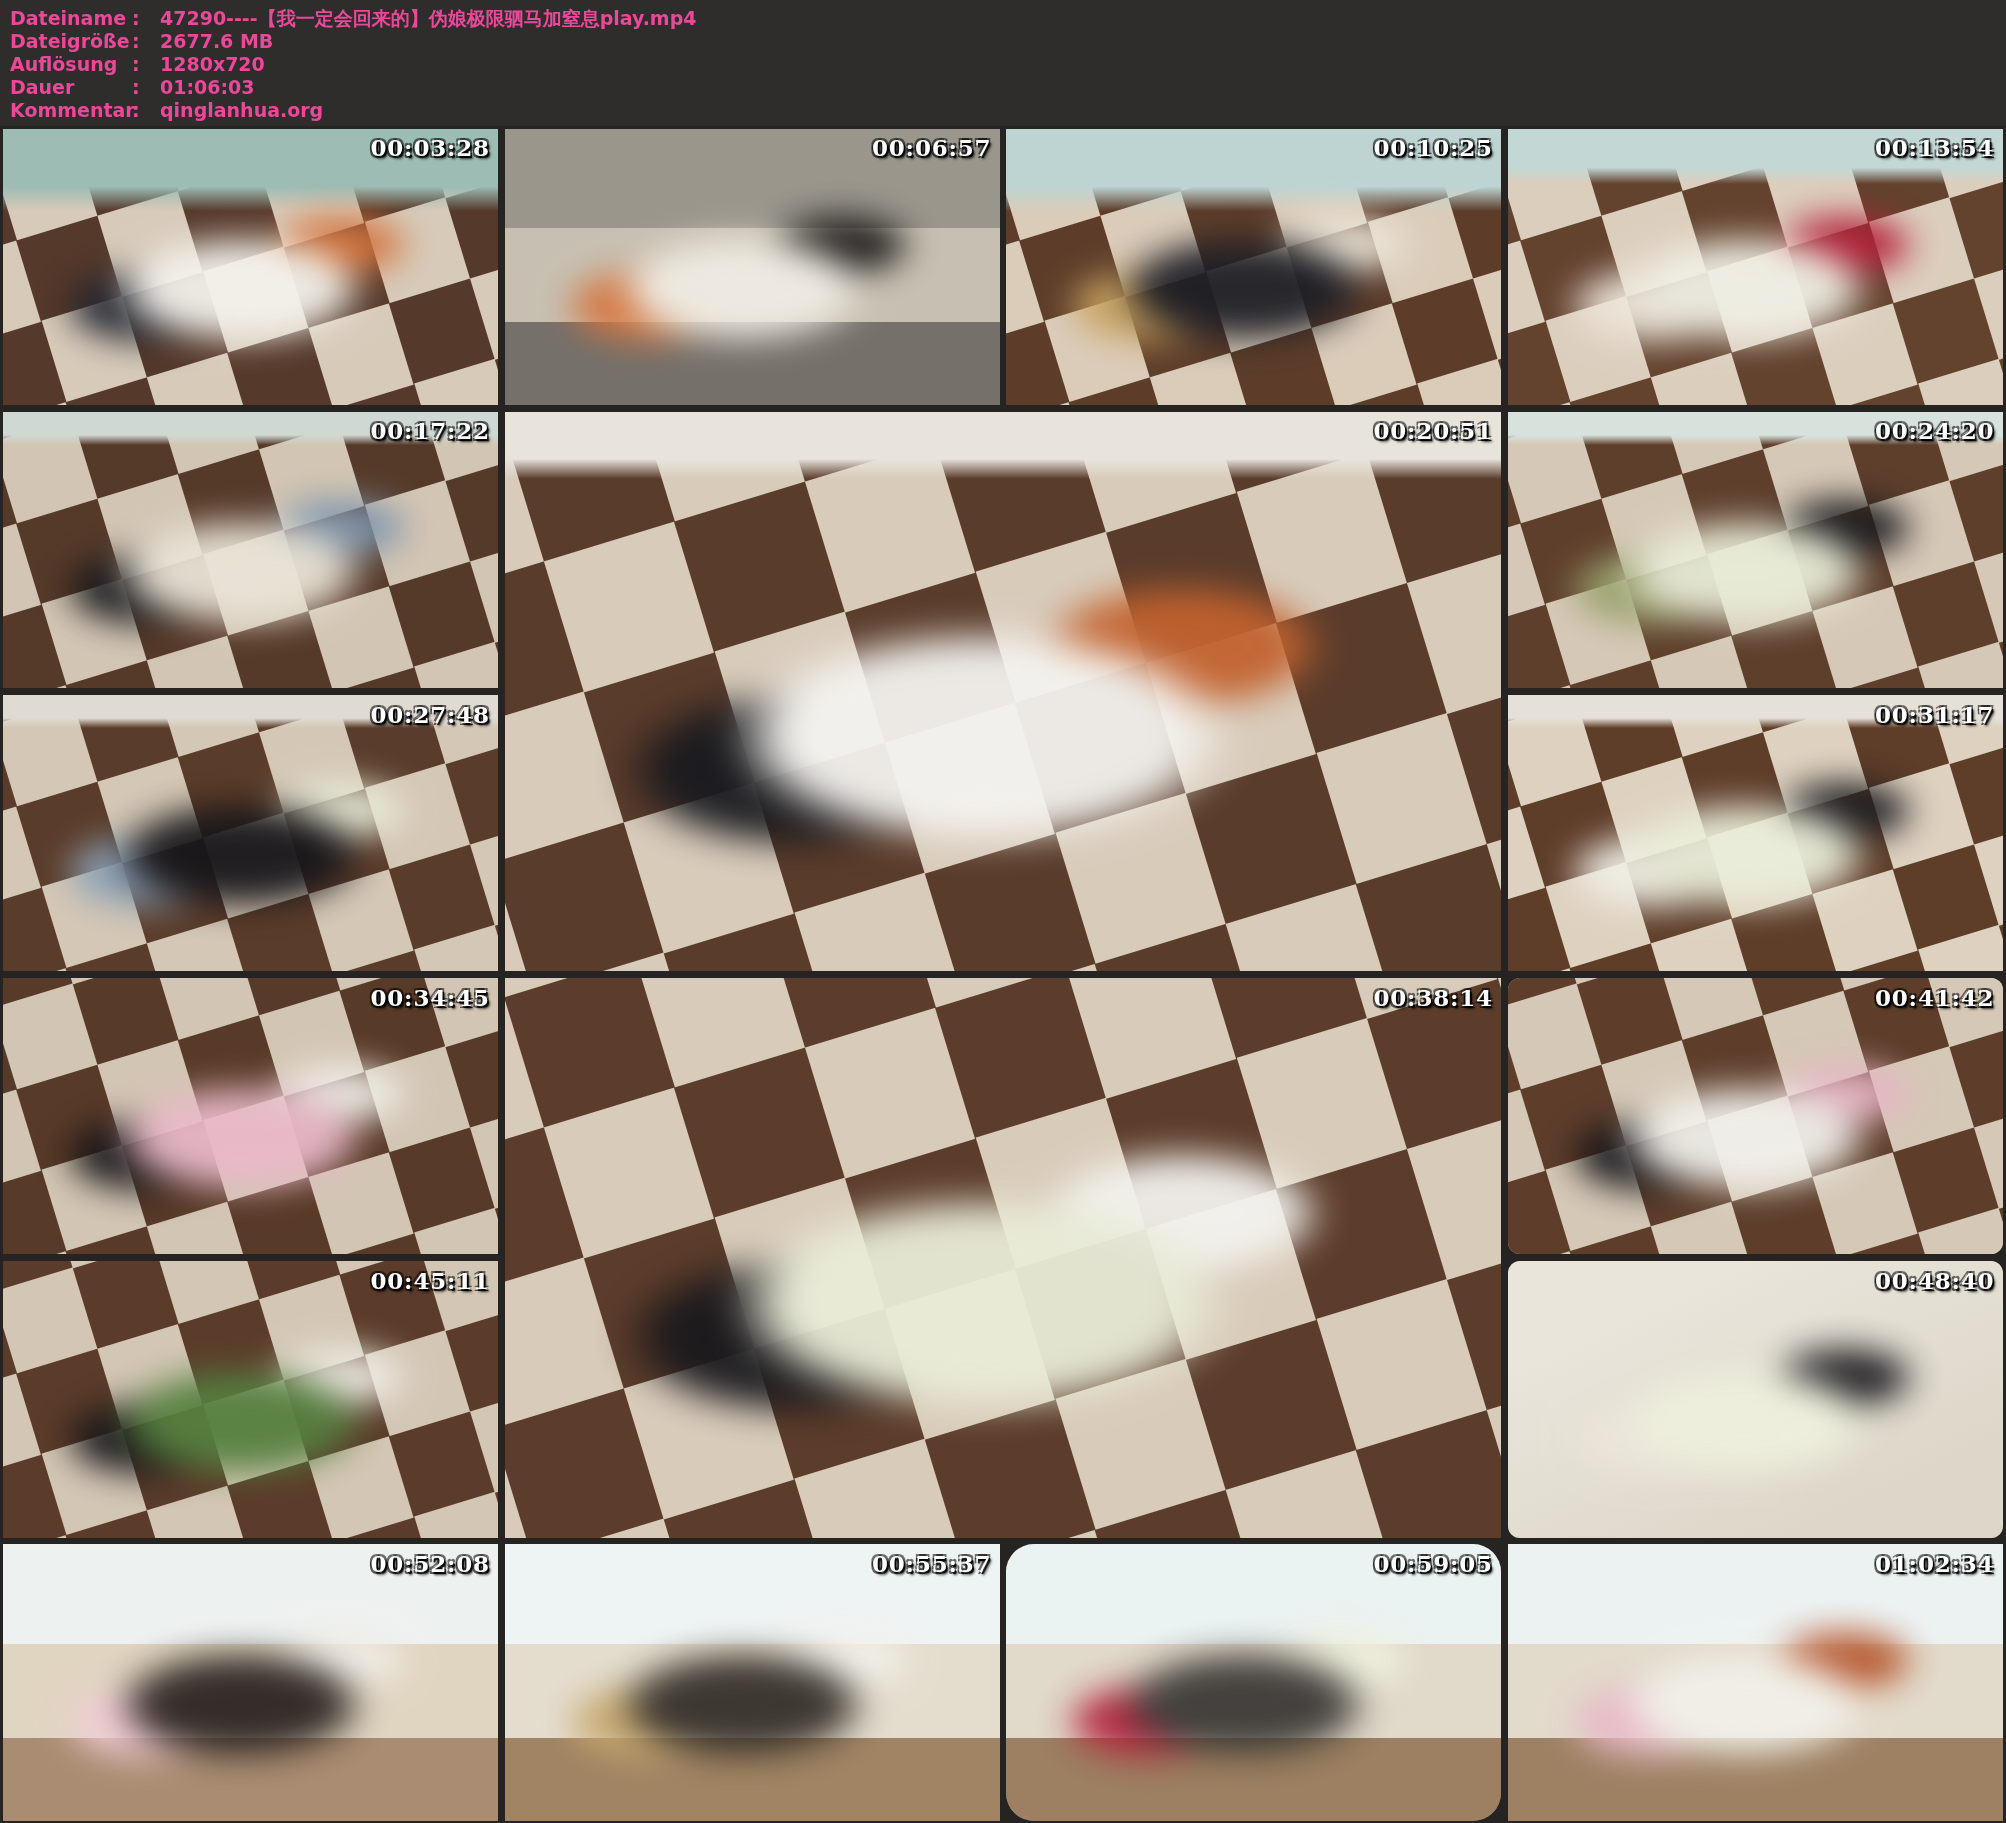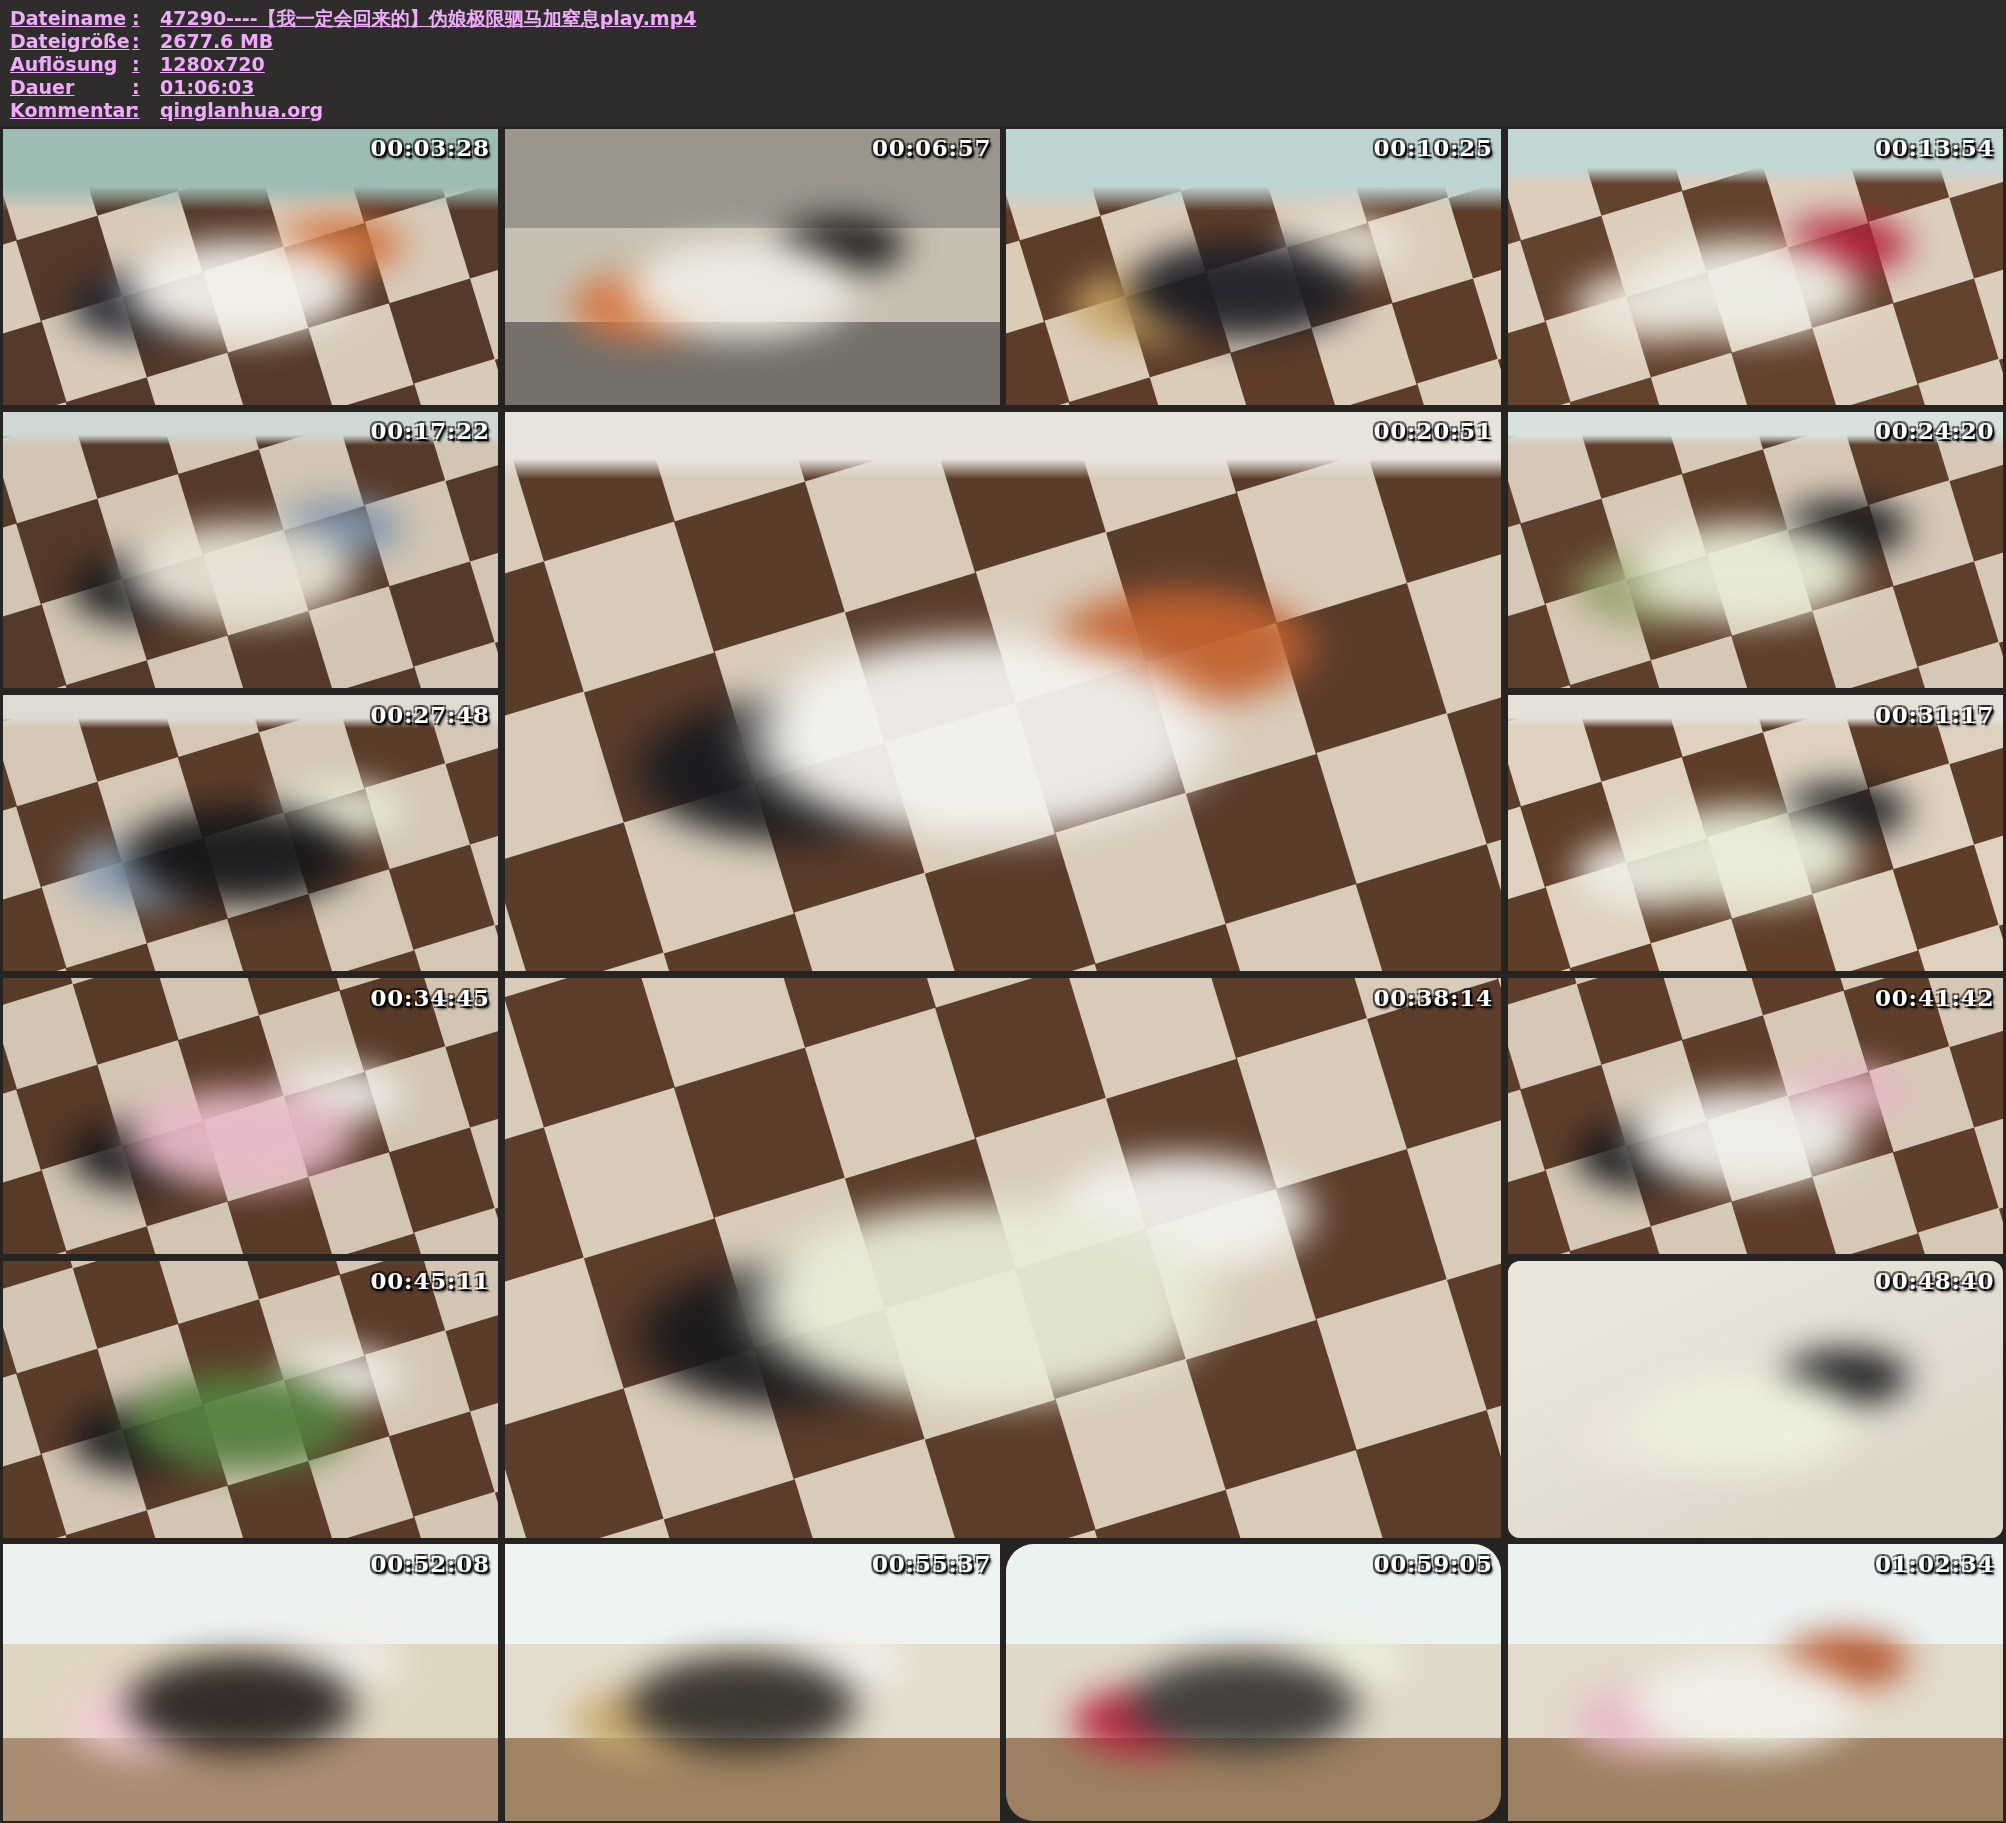--- a/index.html
+++ b/index.html
@@ -1,19 +1,19 @@
 <!DOCTYPE html>
 <html style="font-size:13.2px"><head>
 <meta charset="utf-8">
 <style>
   html,body{margin:0;padding:0;background:#262422;}
   .sheet{width:2006px;height:1823px;background:#262422;overflow:hidden;position:relative;
          font-family:"DejaVu Sans","Liberation Sans",sans-serif;}
   
-  .header{height:126px;box-sizing:border-box;padding:7.4px 10px 0 10px;background:#2e2d2b;color:#f0abfc;text-decoration:underline;}
+  .header{height:126px;box-sizing:border-box;padding:7.4px 10px 0 10px;background:#2e2d2b;color:#ec4899;}
   .meta-row{display:flex;font-weight:bold;font-size:19px;line-height:23px;white-space:nowrap;}
   .meta-label{width:122px;flex:0 0 auto;}
   .meta-sep{width:28px;flex:0 0 auto;}
   .meta-value{flex:1 1 auto;overflow:hidden;text-overflow:ellipsis;}
   
   .grid{height:1698px;box-sizing:border-box;padding:2.5px 3.3px 3.3px 3.3px;display:grid;
         grid-template-columns:repeat(4,1fr);grid-template-rows:repeat(6,1fr);gap:6.6px;background:#262422;}
   .tile{position:relative;overflow:hidden;background:var(--fB,#777);}
   .art{position:absolute;inset:0;overflow:hidden;}
   
@@ -151,21 +151,21 @@
       <span class="ts">00:34:45</span>
     </div>
 
     <div class="tile big" style="grid-area: 4 / 2 / span 2 / span 2; --wall: #ddd8d0; --fA: #5c3d2b; --fB: #d8cbb9; --b1: #e9ecd8; --b2: #f3f2ee; --b3: #1a191d;">
       <div class="art checker">
         <div class="blobs"></div>
       </div>
       <span class="ts">00:38:14</span>
     </div>
 
-    <div class="tile" style="grid-area: 4 / 4; --wall: #d9d4cc; --fA: #5e3e2b; --fB: #d5c8b6; --b1: #f1f0eb; --b2: #e7b5c5; --b3: #151418;">
+    <div class="tile" style="grid-area: 4 / 4; border-radius: 12px; --wall: #d9d4cc; --fA: #5e3e2b; --fB: #d5c8b6; --b1: #f1f0eb; --b2: #e7b5c5; --b3: #151418;">
       <div class="art checker">
         <div class="blobs"></div>
       </div>
       <span class="ts">00:41:42</span>
     </div>
 
     <div class="tile" style="grid-area: 5 / 1; --wall: #d5d0c8; --fA: #5b3c2a; --fB: #d3c6b4; --b1: #55803f; --b2: #efede6; --b3: #17161a;">
       <div class="art checker">
         <div class="blobs"></div>
       </div>

